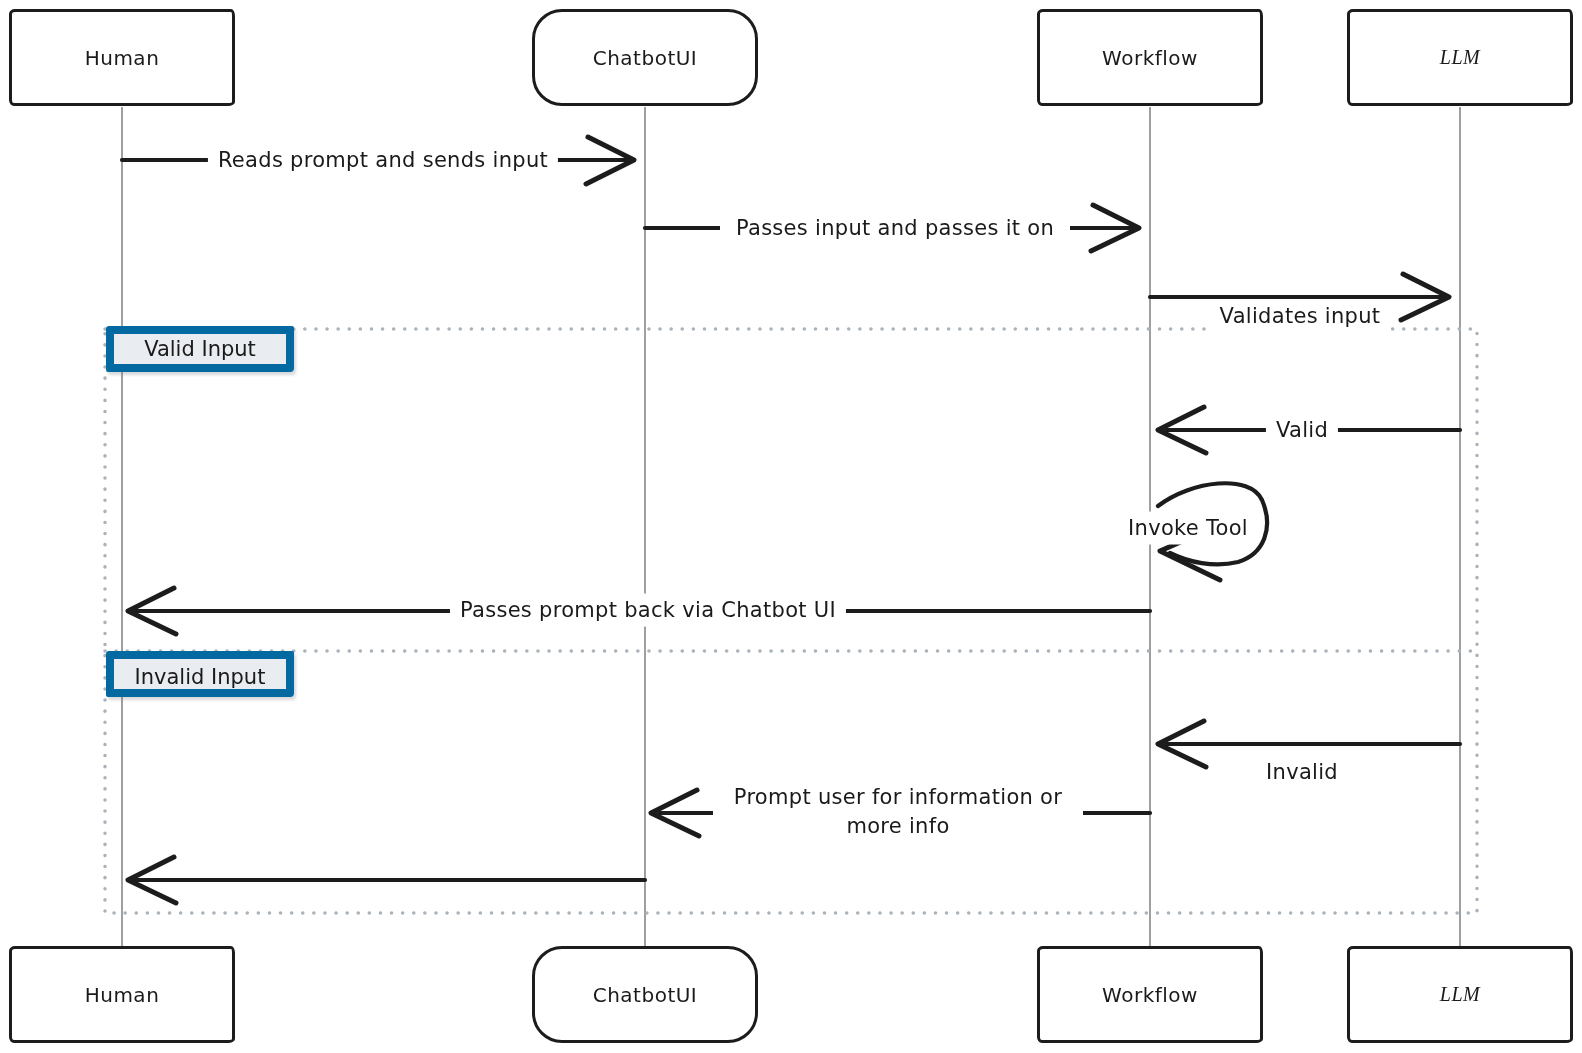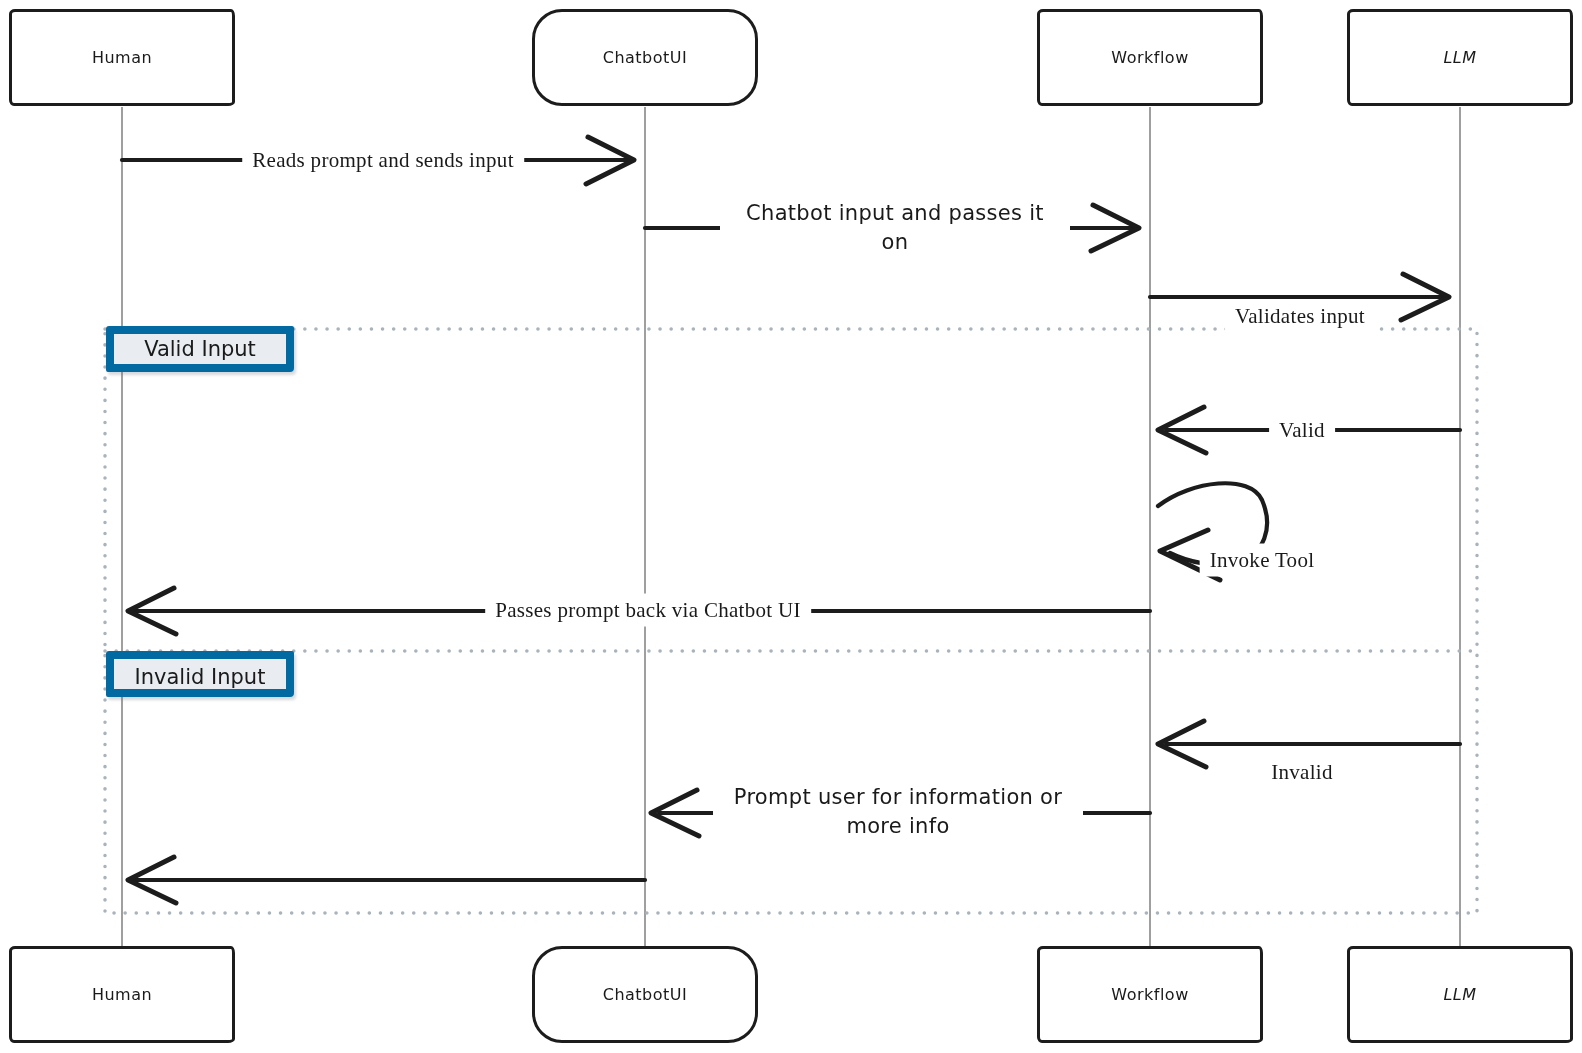--- a/index.html
+++ b/index.html
@@ -13,32 +13,32 @@
   }
   #diagram-svg{position:absolute;left:0;top:0;}
 
   .actor-box{
     position:absolute;
     width:226px;height:97px;
     background:#ffffff;
     border:3.5px solid #1c1c1c;
     border-radius:6px 4px 7px 5px / 5px 7px 4px 6px;
     display:flex;align-items:center;justify-content:center;
-    font-size:16px;
+    font-size:20px;
     letter-spacing:.5px;
     box-sizing:border-box;
     z-index:3;
   }
   .actor-llm{font-style:italic;}
   .row-top{top:9px;}
   .row-bottom{top:946px;}
   .col-human{left:9px;}
   .col-chatbotui{left:532px;border-radius:30px;}
   .col-workflow{left:1037px;}
-  .col-llm{left:1347px;}
+  .col-llm{left:1347px;font-family:Liberation Serif, serif;}
 
   .section-chip{
     position:absolute;
     width:188px;height:46px;
     background:#e9edf1;
     border:8px solid #0369a1;
     border-radius:3px 2px 4px 2px;
     box-shadow:2px 3px 3px rgba(110,120,130,.28);
     display:flex;align-items:center;justify-content:center;
     font-size:21px;
@@ -52,26 +52,26 @@
     position:absolute;
     transform:translate(-50%,-50%);
     background:#ffffff;
     padding:2px 10px;
     font-size:21px;
     line-height:1.38;
     text-align:center;
     letter-spacing:.3px;
     z-index:4;
   }
-  .nowrap{white-space:nowrap;font-family:Liberation Serif, serif;}
+  .nowrap{white-space:nowrap;}
   #msg-1{left:383px;top:160px;}
   #msg-2{left:895px;top:228px;width:330px;}
   #msg-3{left:1300px;top:284px;margin-top:32px;}
   #msg-4{left:1302px;top:430px;}
-  #msg-5{left:1262px;top:528px;margin-top:32px;}
+  #msg-5{left:1188px;top:528px;}
   #msg-6{left:648px;top:610px;}
   #msg-7{left:1302px;top:744px;margin-top:28px;}
   #msg-8{left:898px;top:812px;width:350px;}
   #msg-9{left:385px;top:880px;width:320px;}
 
   .shaft{stroke:#1c1c1c;stroke-width:4.2;fill:none;stroke-linecap:round;}
   .head{stroke:#1c1c1c;stroke-width:5;fill:none;stroke-linecap:round;stroke-linejoin:round;}
   .lifeline{stroke:#9f9f9f;stroke-width:2;}
   .frame{stroke:#a9b3bb;stroke-width:3.5;fill:none;stroke-linecap:round;stroke-dasharray:0.1 11;}
 </style>
@@ -163,21 +163,21 @@
   </div>
 
   <div class="section-chip" id="chip-valid">
     <span>Valid Input</span>
   </div>
   <div class="section-chip" id="chip-invalid">
     <span>Invalid Input</span>
   </div>
 
   <div class="msg-label nowrap" id="msg-1">Reads prompt and sends input</div>
-  <div class="msg-label" id="msg-2">Chatbot input and passes it on</div>
+  <div class="msg-label" id="msg-2">Passes input and passes it on</div>
   <div class="msg-label nowrap" id="msg-3">Validates input</div>
   <div class="msg-label nowrap" id="msg-4">Valid</div>
   <div class="msg-label nowrap" id="msg-5">Invoke Tool</div>
   <div class="msg-label nowrap" id="msg-6">Passes prompt back via Chatbot UI</div>
   <div class="msg-label nowrap" id="msg-7">Invalid</div>
   <div class="msg-label" id="msg-8">Prompt user for information or more info</div>
 
 </div>
 
 </body></html>

